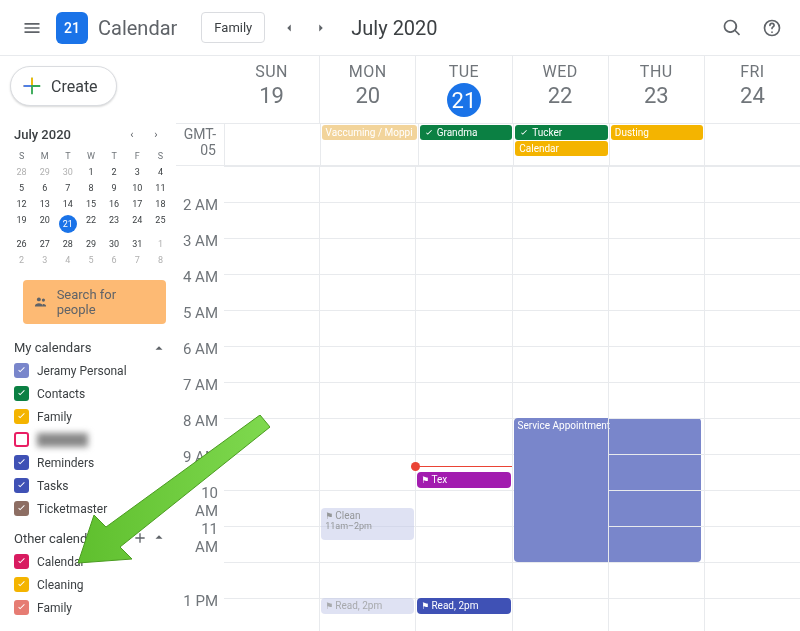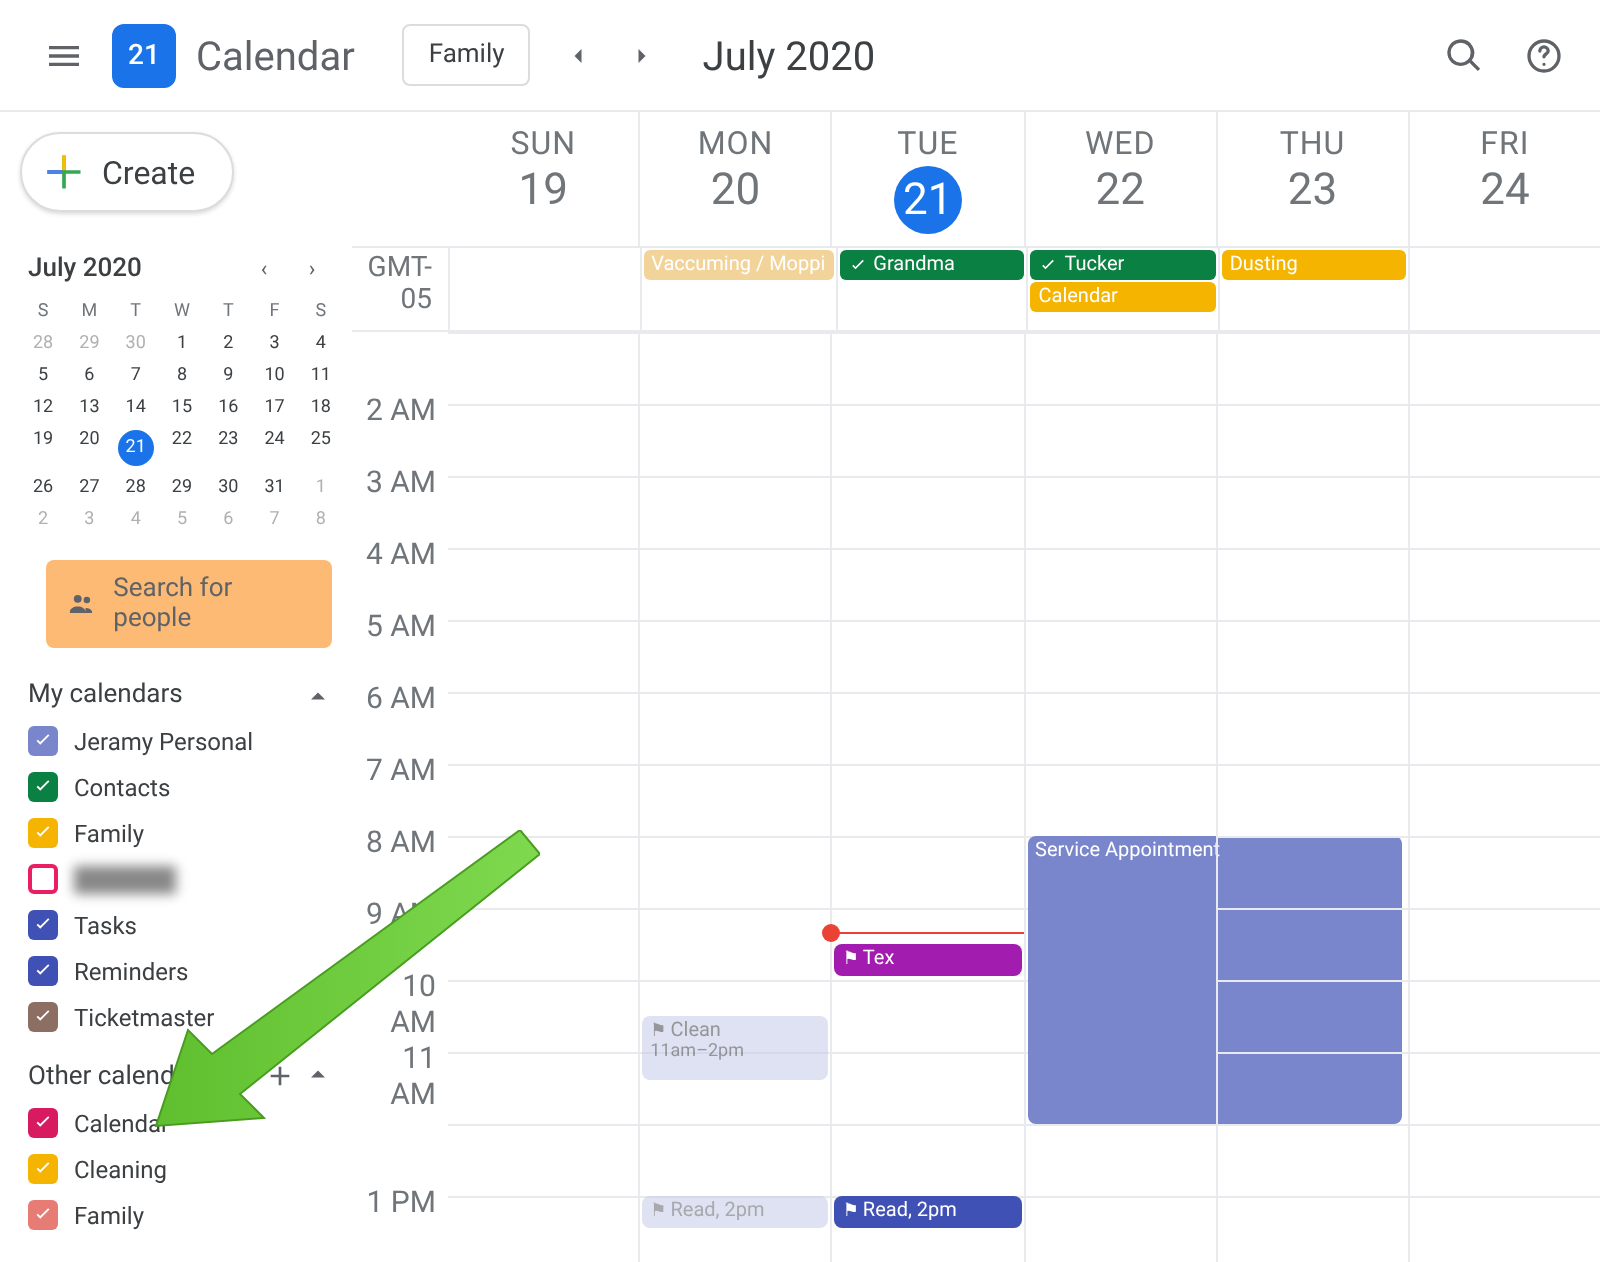--- a/index.html
+++ b/index.html
@@ -244,29 +244,29 @@
           <div class="cal-item">
             <div class="cal-check unchecked" style="border-color: rgb(233, 30, 99);"></div>
             <span><span style="filter:blur(3px);background:#888;color:transparent;">xxxx xxxx</span></span>
           </div>
           <div class="cal-item">
             <div class="cal-check" style="background: rgb(63, 81, 181);">
               <svg viewBox="0 0 24 24" fill="white">
                 <path d="M9 16l-4-4 1.4-1.4L9 13.2l8.6-8.6L19 6z"></path>
               </svg>
             </div>
+            <span>Reminders</span>
+          </div>
+          <div class="cal-item">
+            <div class="cal-check" style="background: rgb(63, 81, 181);">
+              <svg viewBox="0 0 24 24" fill="white">
+                <path d="M9 16l-4-4 1.4-1.4L9 13.2l8.6-8.6L19 6z"></path>
+              </svg>
+            </div>
             <span>Tasks</span>
-          </div>
-          <div class="cal-item">
-            <div class="cal-check" style="background: rgb(63, 81, 181);">
-              <svg viewBox="0 0 24 24" fill="white">
-                <path d="M9 16l-4-4 1.4-1.4L9 13.2l8.6-8.6L19 6z"></path>
-              </svg>
-            </div>
-            <span>Reminders</span>
           </div>
           <div class="cal-item">
             <div class="cal-check" style="background: rgb(141, 110, 99);">
               <svg viewBox="0 0 24 24" fill="white">
                 <path d="M9 16l-4-4 1.4-1.4L9 13.2l8.6-8.6L19 6z"></path>
               </svg>
             </div>
             <span>Ticketmaster</span>
           </div>
         </div>

